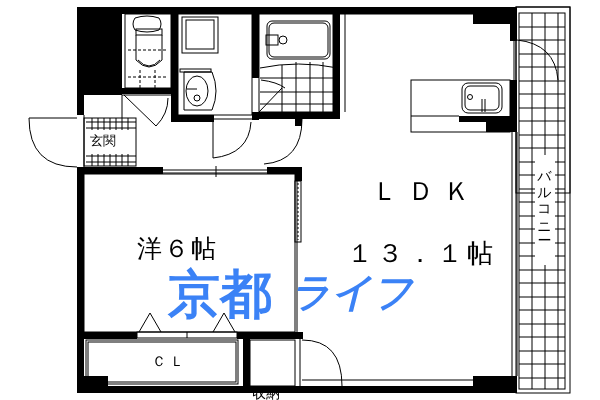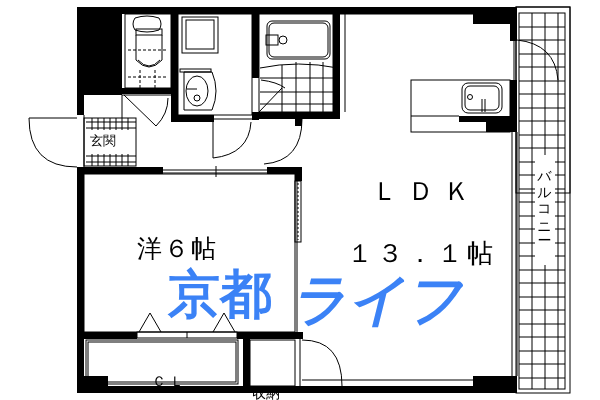--- a/index.html
+++ b/index.html
@@ -205,21 +205,21 @@
       <line x1="98" y1="154" x2="98" y2="166"></line>
     <line x1="104" y1="154" x2="104" y2="166"></line>
       <line x1="110" y1="154" x2="110" y2="166"></line>
     <line x1="116" y1="154" x2="116" y2="166"></line>
       <line x1="122" y1="154" x2="122" y2="166"></line>
     <line x1="128" y1="154" x2="128" y2="166"></line>
   </g>
 </svg>
 
 <div class="wm" style="left:168px;top:268px;font-size:52px;">京都</div>
-<div class="wm" style="left:290px;top:272px;font-size:56px;font-style:italic;">ライフ</div>
+<div class="wm" style="left:290px;top:272px;font-size:40px;font-style:italic;">ライフ</div>
 
 <div class="lbl room-big" style="left:357px;top:178px;margin-left:15px;">ＬＤＫ</div>
 <div class="lbl room-big" style="left:325px;top:240px;letter-spacing:4px;margin-left:22px;">１３．１帖</div>
 <div class="lbl" style="left:137px;top:238px;font-size:25px;letter-spacing:2px;font-family:Liberation Mono, monospace;">洋６帖</div>
 <div class="lbl room-small" style="left:90px;top:134px;font-size:13px;">玄関</div>
-<div class="lbl room-small" style="left:152px;top:354px;letter-spacing:4px;margin-top:20px;">ＣＬ</div>
+<div class="lbl room-small" style="left:152px;top:354px;letter-spacing:4px;">ＣＬ</div>
 <div class="lbl room-small" style="left:252px;top:354px;margin-top:32px;">収納</div>
 <div class="lbl" style="left:538px;top:160px;font-size:14px;writing-mode:vertical-rl;letter-spacing:2px;">バルコニー</div>
 
 </body></html>

